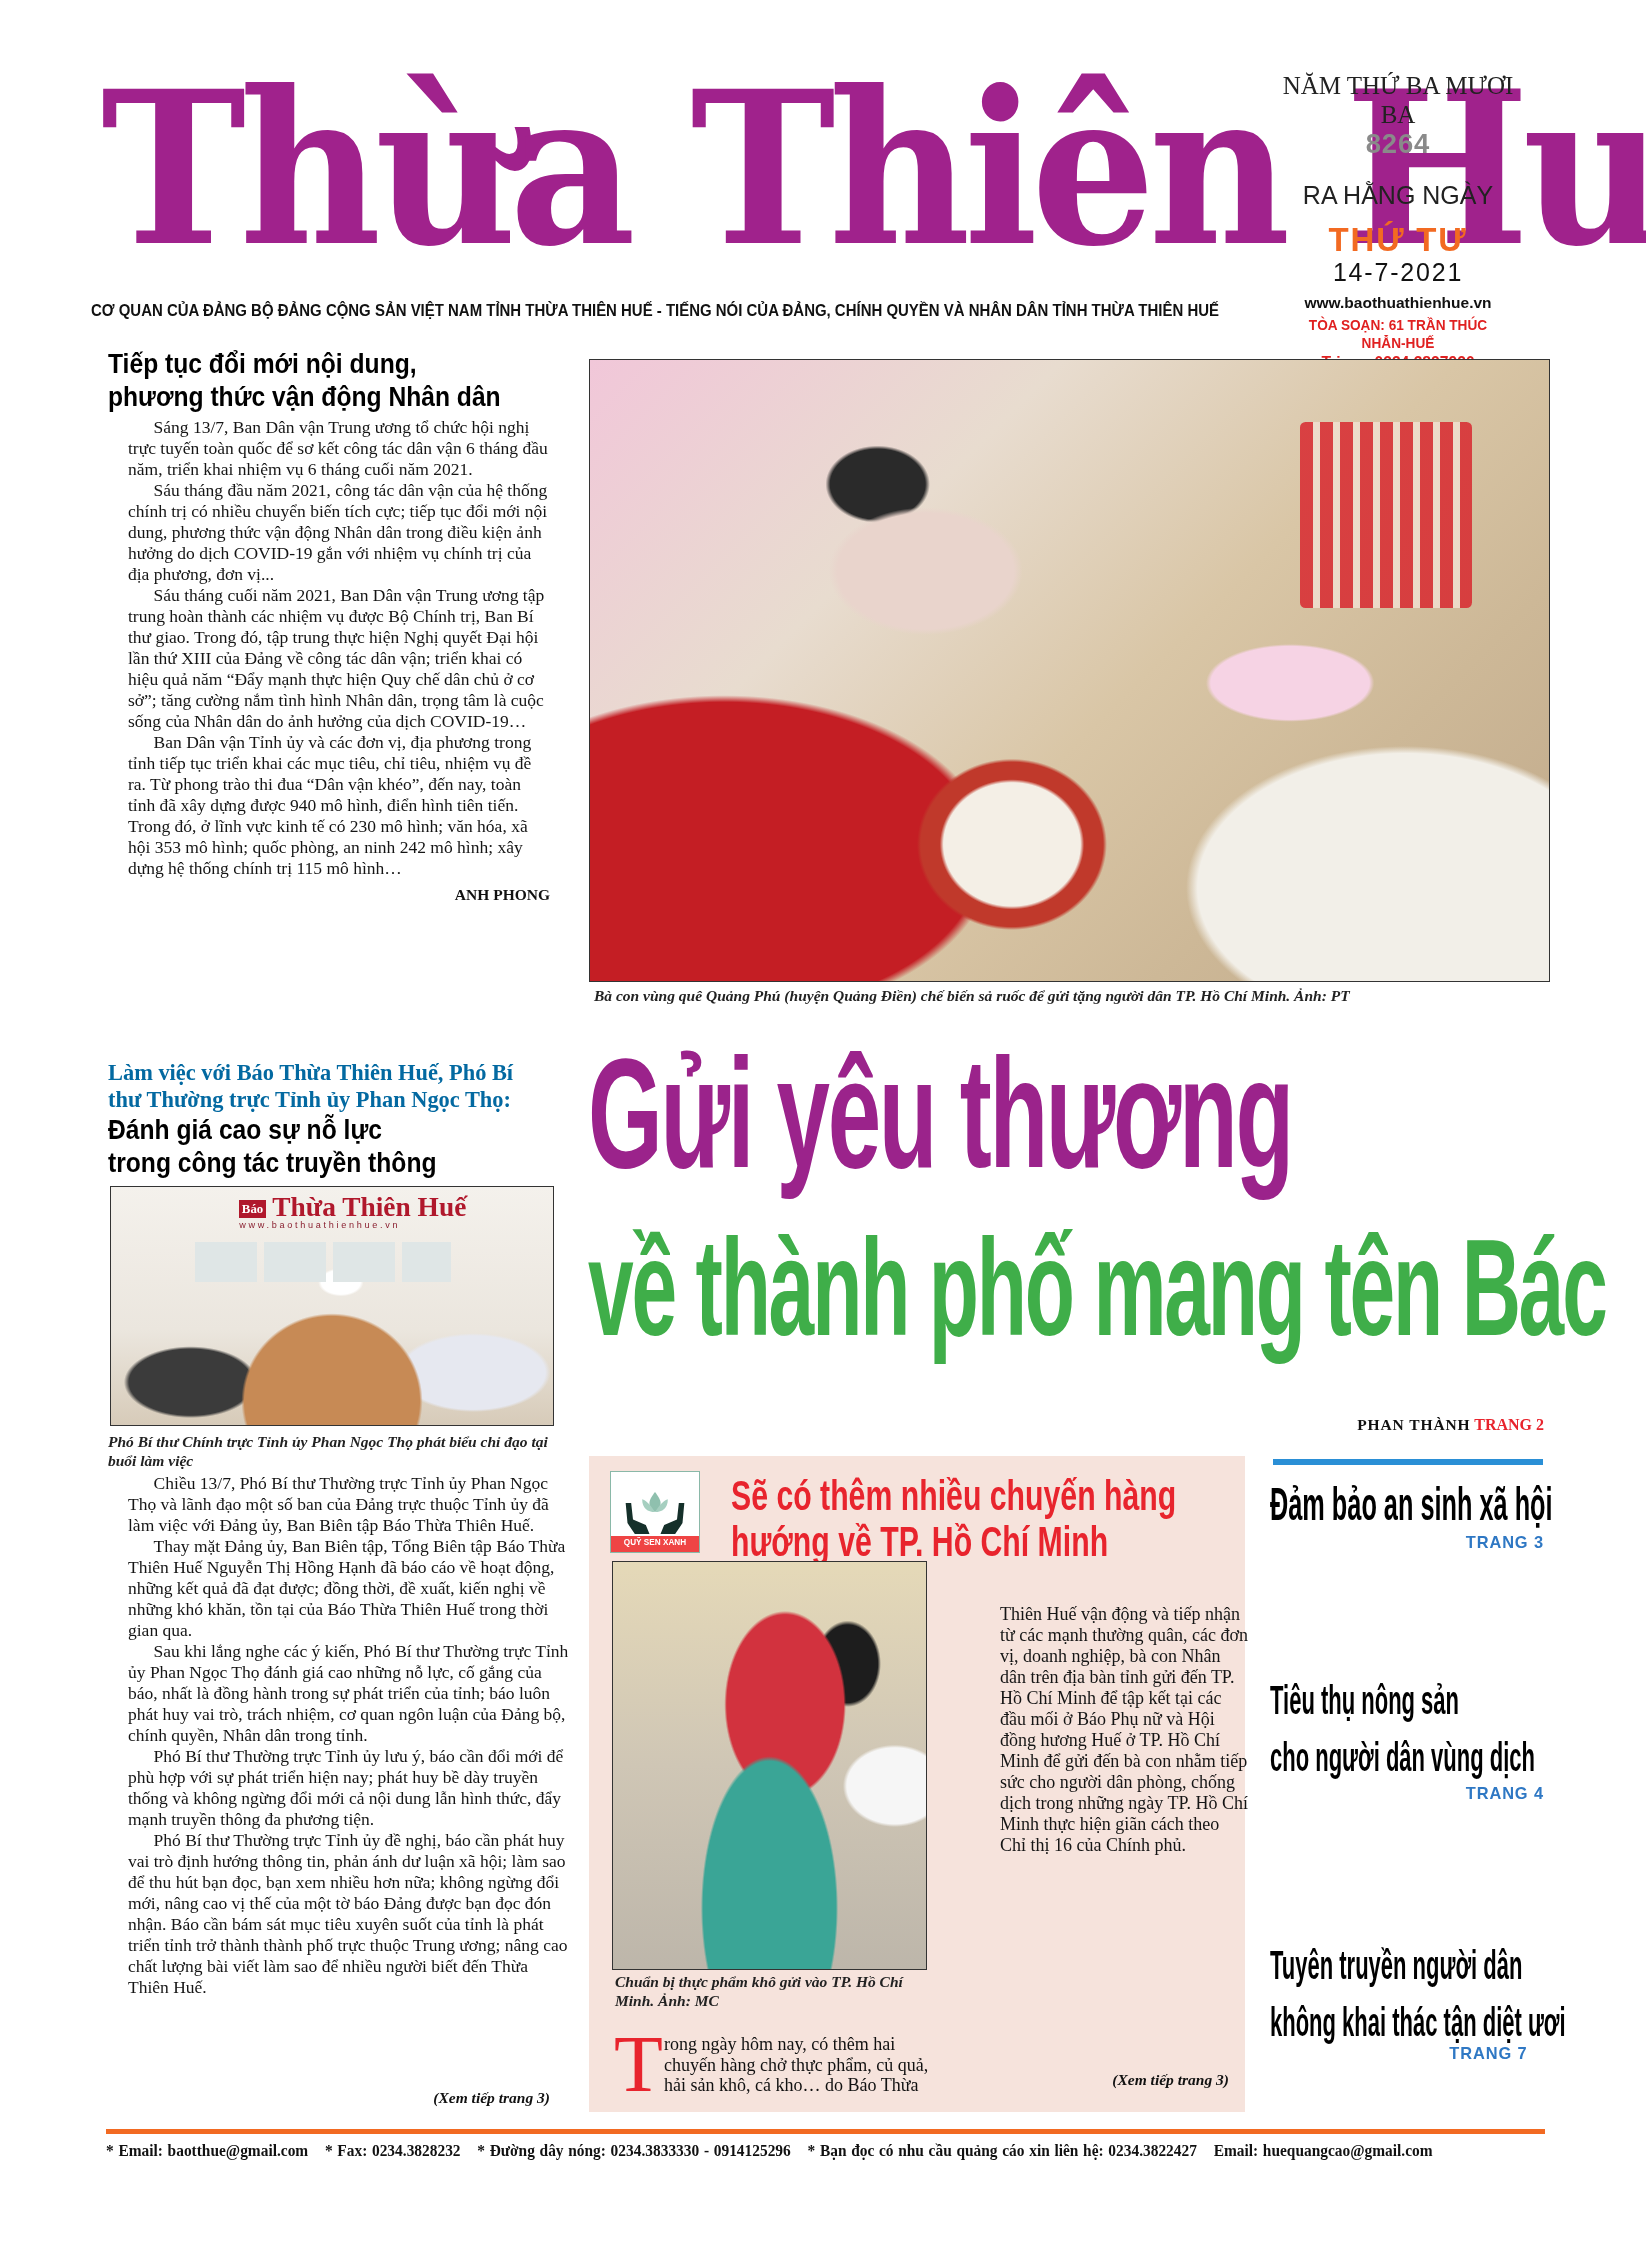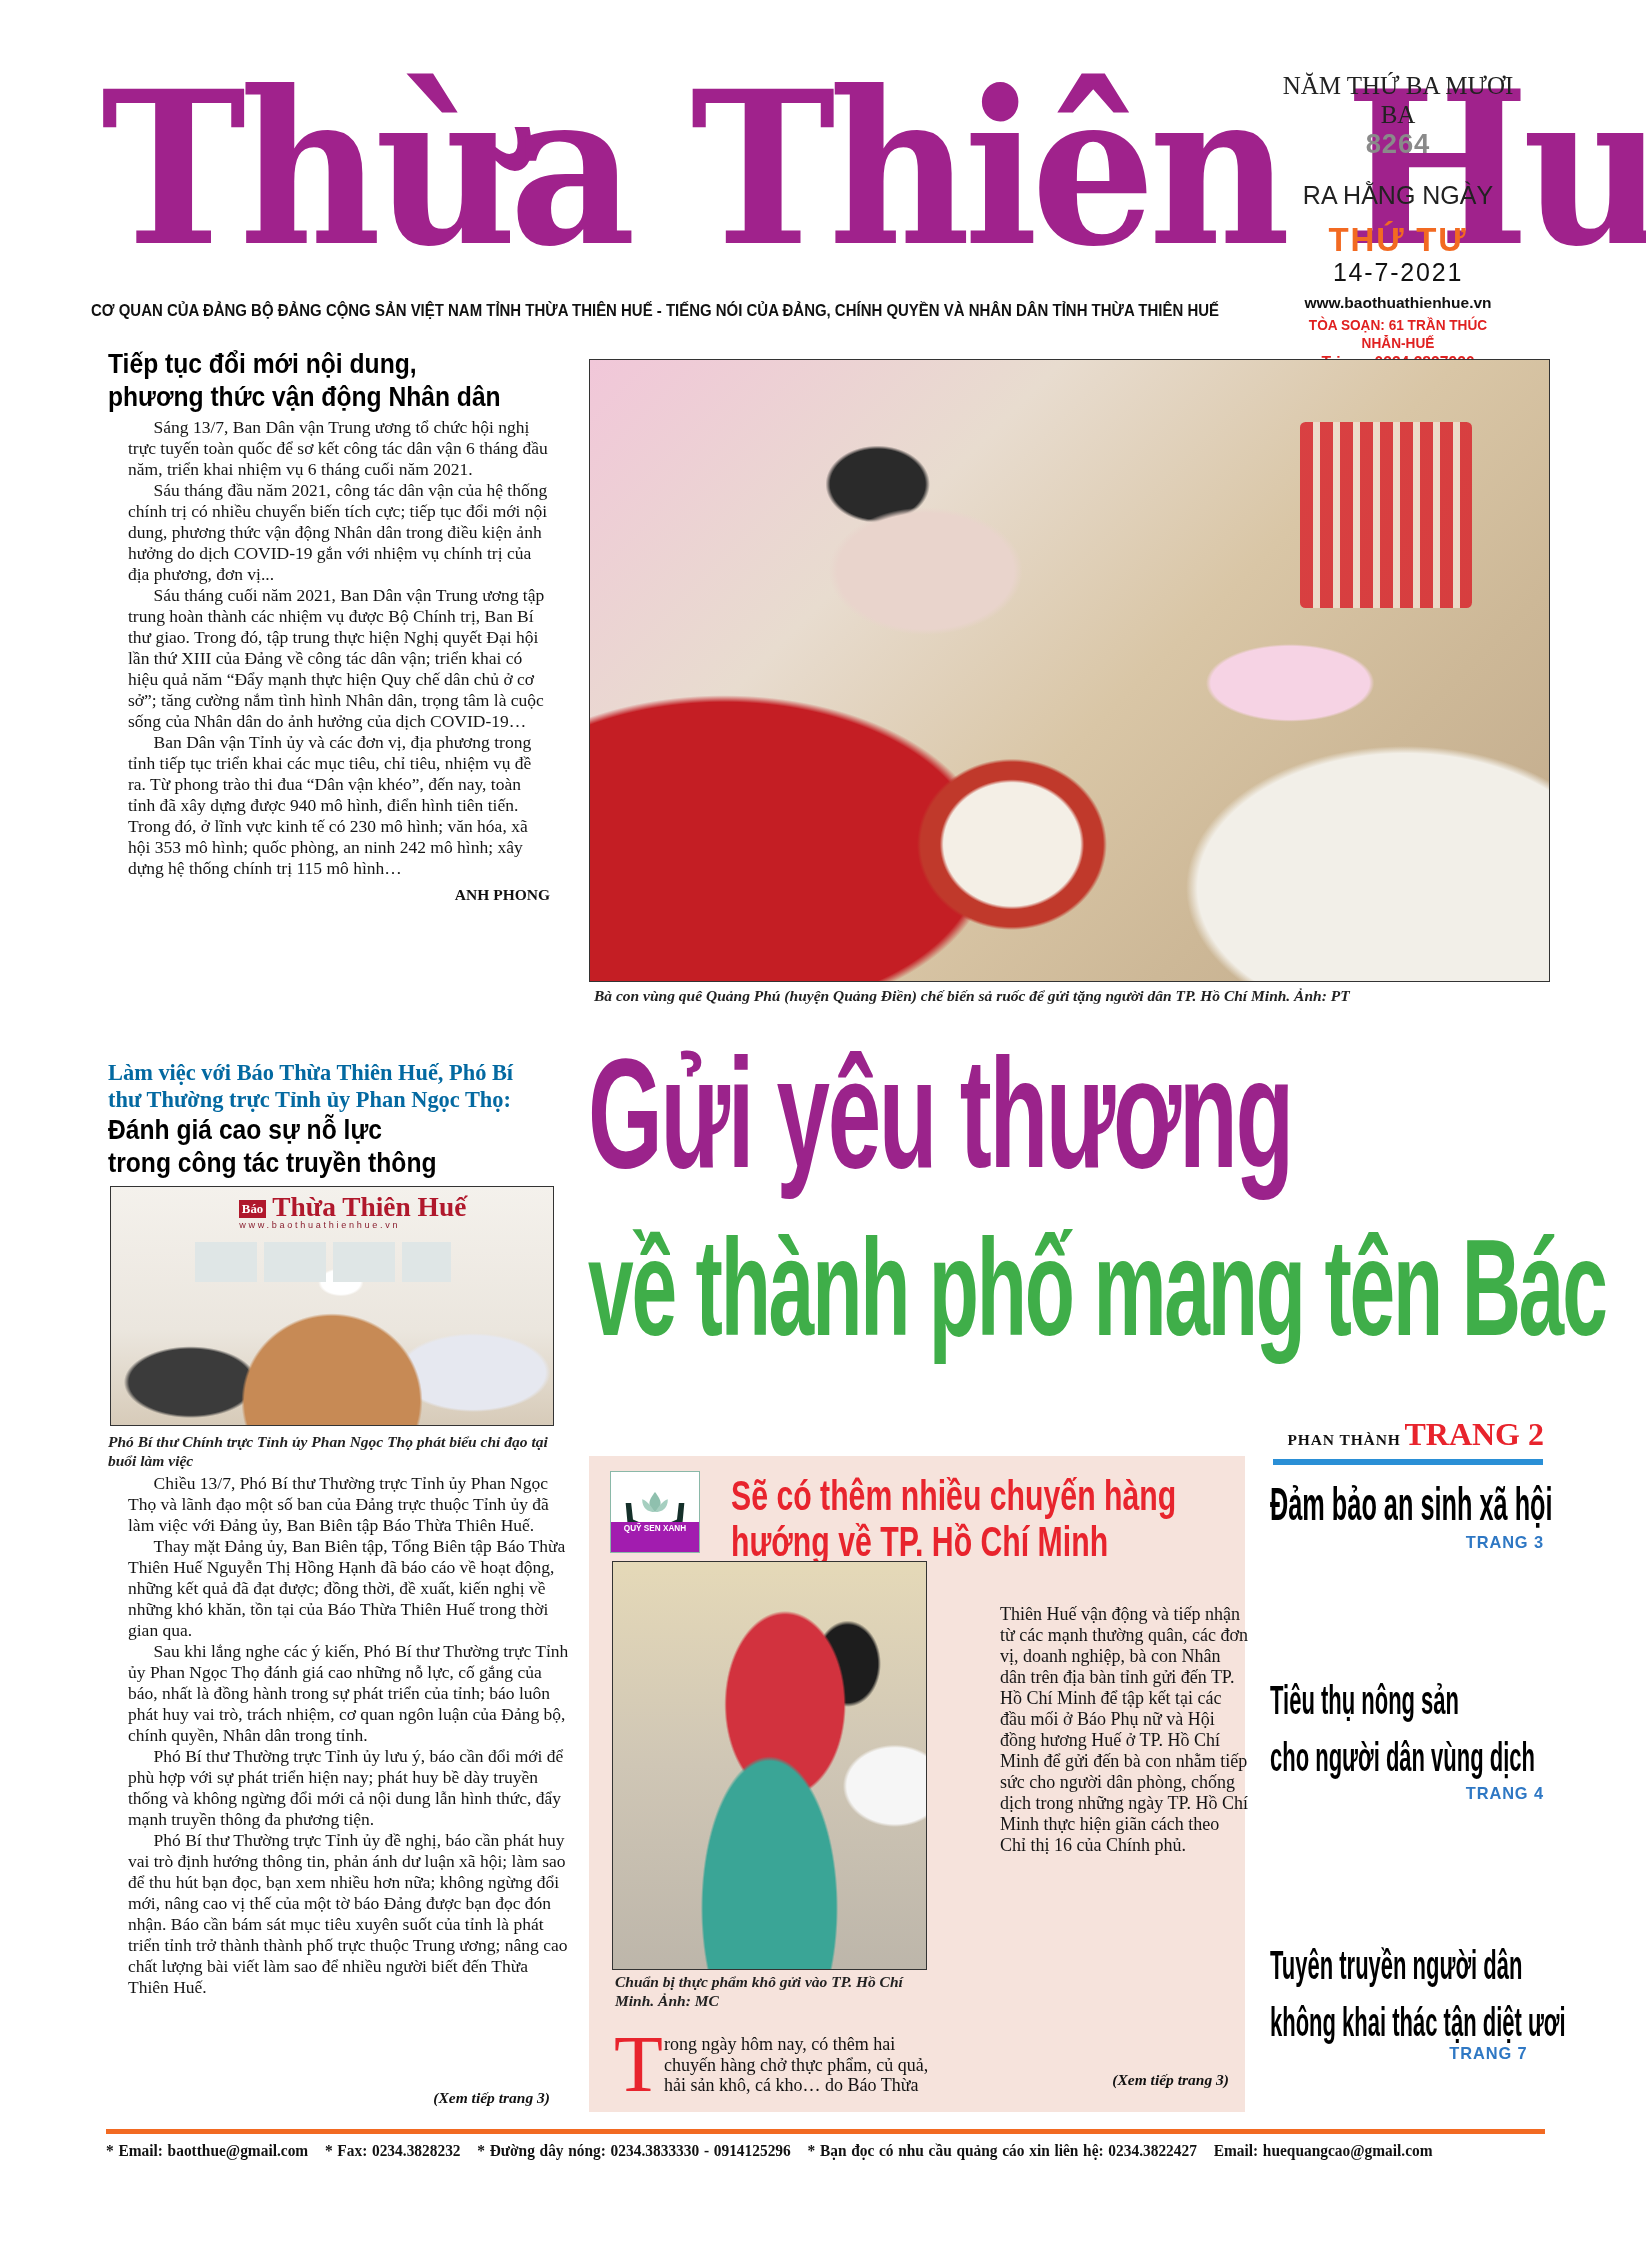--- a/index.html
+++ b/index.html
@@ -54,38 +54,38 @@
       radial-gradient(ellipse at 82% 78%, #e6e8f0 0 14%, transparent 15%),
       linear-gradient(#f4f1ec, #ebe6de 60%, #d7cbb9); }
   .meeting-sign { position:absolute; left: 29%; top: 2%; font-family: "Liberation Serif", serif; font-weight: bold; color: #b0182c; font-size: 27.4px; white-space: nowrap; }
   .meeting-url { position:absolute; left: 29%; top: 14%; font-family: "Liberation Sans", sans-serif; font-size: 9.1px; color: #8a2030; letter-spacing: 2.7px; }
   .meeting-frames { position:absolute; left: 19%; top: 23%; width: 58%; height: 17%; background: repeating-linear-gradient(90deg, #dfe6e6 0 62px, transparent 62px 69px); }
 
   
   .pink-box { left: 589px; top: 1456px; width: 656px; height: 656px; background: #f6e3dc; }
   .logo-sen { left: 610px; top: 1471px; width: 88px; height: 80px; background: #fff; border: 0.9px solid #8ab8a8; }
   .logo-sen .hands { position: absolute; left: 11px; top: 18.3px; width: 66px; height: 46px; }
-  .logo-sen .label { position: absolute; left: 0; bottom: 0; width: 100%; height: 30px; background: #a21caf; color: #fff; font-family: "Liberation Sans", sans-serif; font-weight: bold; font-size: 8.2px; text-align: center; line-height: 13.7px; }
+  .logo-sen .label { position: absolute; left: 0; bottom: 0; width: 100%; height: 16px; background: #ef4444; color: #fff; font-family: "Liberation Sans", sans-serif; font-weight: bold; font-size: 8.2px; text-align: center; line-height: 13.7px; }
   .pink-head { left: 731px; top: 1473px; width: 512px; font-family: "Liberation Sans", sans-serif; font-weight: bold; font-size: 42px; line-height: 46px; color: #e8242d; transform: scaleX(0.72); transform-origin: left top; white-space: nowrap; }
   .photo-sack { left: 612px; top: 1561px; width: 313px; height: 407px; background:
       radial-gradient(ellipse at 50% 85%, #3aa596 0 30%, transparent 31%),
       radial-gradient(ellipse at 55% 35%, #d2323e 0 24%, transparent 25%),
       radial-gradient(ellipse at 90% 55%, #f6f6f6 0 12%, transparent 13%),
       radial-gradient(ellipse at 75% 25%, #1d1d1d 0 9%, transparent 10%),
       linear-gradient(#e5d9b8, #cfc6b5 50%, #bdb6aa); }
   .sack-caption { left: 615px; top: 1972px; width: 311px; }
   .dropcap { left: 614px; top: 2028px; font-family: "Liberation Serif", serif; font-size: 80px; line-height: 73px; color: #e8242d; }
   .pink-lead { left: 664px; top: 2034px; width: 265px; font-family: "Liberation Serif", serif; font-size: 18px; line-height: 20.6px; }
   .pink-right { left: 980px; top: 1604px; width: 249px; }
   .pink-more { left: 980px; top: 2071px; width: 249px; }
 
   
   .author-trang { left: 1268px; top: 1416px; width: 276px; text-align: right; white-space: nowrap; }
   .author { font-family: "Liberation Serif", serif; font-weight: bold; font-size: 15.5px; color: #111; letter-spacing: 0.9px; }
-  .trang-red { font-family: "Liberation Serif", serif; font-weight: bold; font-size: 32px; color: #e8242d; margin-top: 20px; }
+  .trang-red { font-family: "Liberation Serif", serif; font-weight: bold; font-size: 16px; color: #e8242d; margin-top: 20px; }
   .blue-rule { left: 1273px; top: 1459px; width: 270px; height: 5.5px; background: #2a8fd6; }
   .promo-head { font-family: "Liberation Sans", sans-serif; font-weight: bold; font-size: 40px; line-height: 57px; color: #000; transform: scaleX(0.55); transform-origin: left top; white-space: nowrap; }
   .promo-trang { font-family: "Liberation Sans", sans-serif; font-weight: bold; font-size: 16.4px; color: #2f78c4; text-align: right; letter-spacing: 0.9px; }
 
   
   .footer-rule { left: 106px; top: 2129px; width: 1439px; height: 4.6px; background: #f26a22; }
   .footer-text { left: 106px; top: 2141px; width: 1444px; font-family: "Liberation Serif", serif; font-weight: bold; font-size: 16.4px; white-space: nowrap; word-spacing: 0.9px; transform: scaleX(0.94); transform-origin: left; }
   .footer-text span { margin-right: 12.8px; }
 </style>
 </head>

